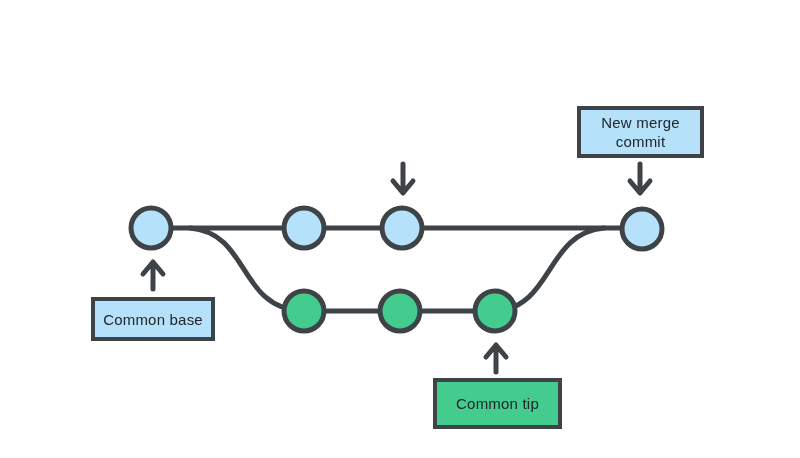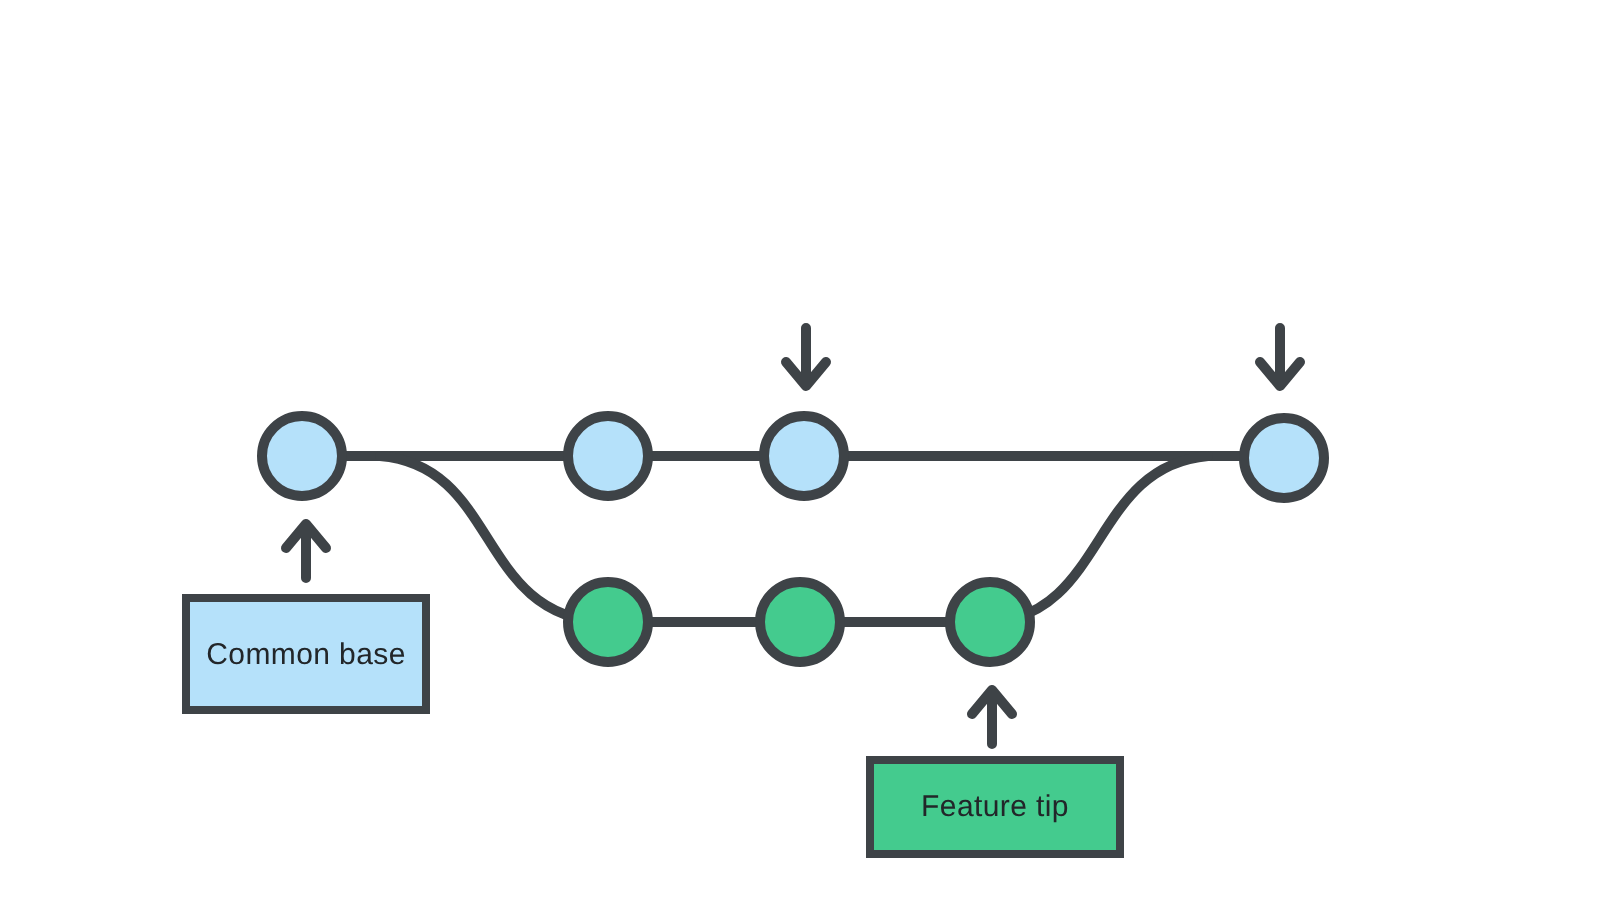--- a/index.html
+++ b/index.html
@@ -32,21 +32,21 @@
     text-align:center;
     font-size:15px;
     line-height:19px;
     color:var(--text);
     letter-spacing:.2px;
   }
   .callout.blue{background:var(--node-blue);}
   .callout.green{background:var(--node-green);}
   .co-main-tip   {left:341px;top:107px;width:127px;height:50px;}
   .co-merge      {left:577px;top:106px;width:127px;height:52px;}
-  .co-common-base{left:91px; top:297px;width:124px;height:60px;}
+  .co-common-base{left:91px; top:297px;width:124px;height:44px;}
   .co-feature-tip{left:433px;top:378px;width:129px;height:51px;}
   .edge{
     fill:none;
     stroke:var(--stroke);
     stroke-width:5;
     stroke-linecap:round;
     stroke-linejoin:round;
   }
   .arrow{
     fill:none;
@@ -80,22 +80,25 @@
     <circle class="node green" cx="400" cy="311" r="20"></circle>
     <circle class="node green" cx="495" cy="311" r="20"></circle>
 
     <path class="arrow" d="M 403 164 L 403 191 M 393 181 L 403 193 L 413 181"></path>
     <path class="arrow" d="M 640 164 L 640 191 M 630 181 L 640 193 L 650 181"></path>
     <path class="arrow" d="M 153 289 L 153 264 M 143 274 L 153 262 L 163 274"></path>
     <path class="arrow" d="M 496 372 L 496 347 M 486 357 L 496 345 L 506 357"></path>
   </svg>
 
 
+  <div class="callout blue co-merge">
+    <span>New merge commit</span>
+  </div>
 
   <div class="callout blue co-common-base">
     <span>Common base</span>
   </div>
 
   <div class="callout green co-feature-tip">
-    <span>Feature tip</span>
+    <span>Common tip</span>
   </div>
 
 </div>
 
 </body></html>

